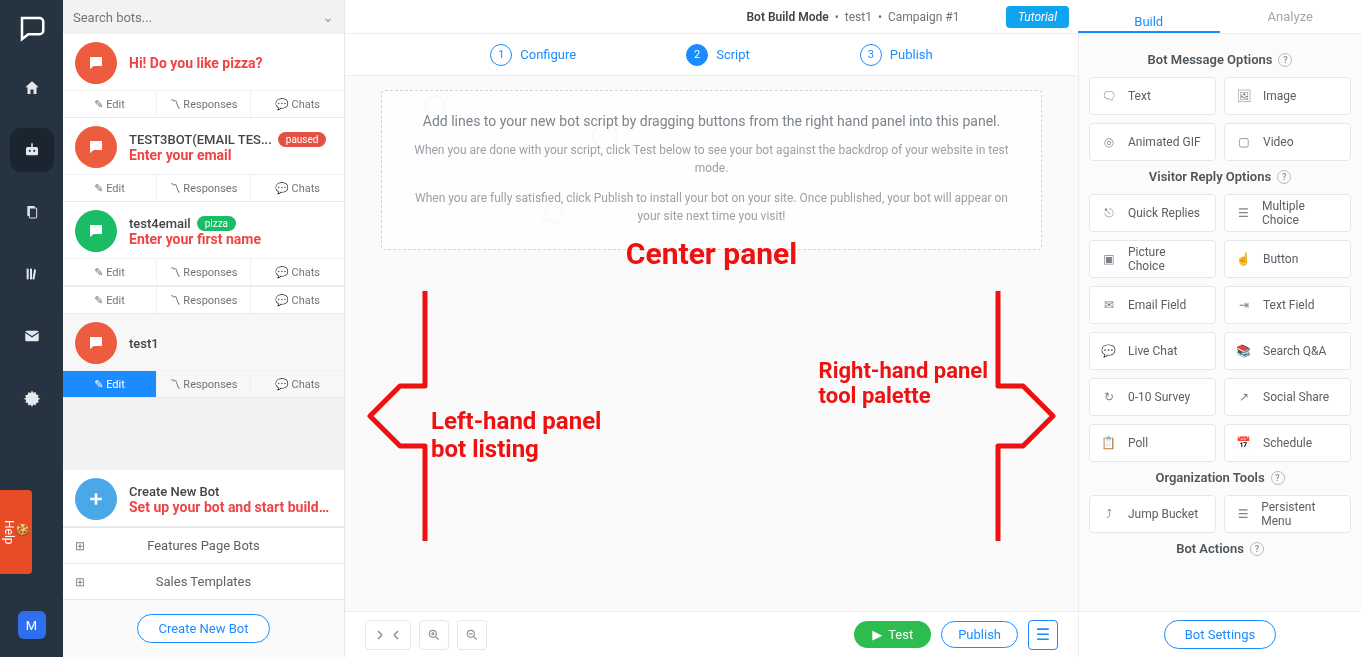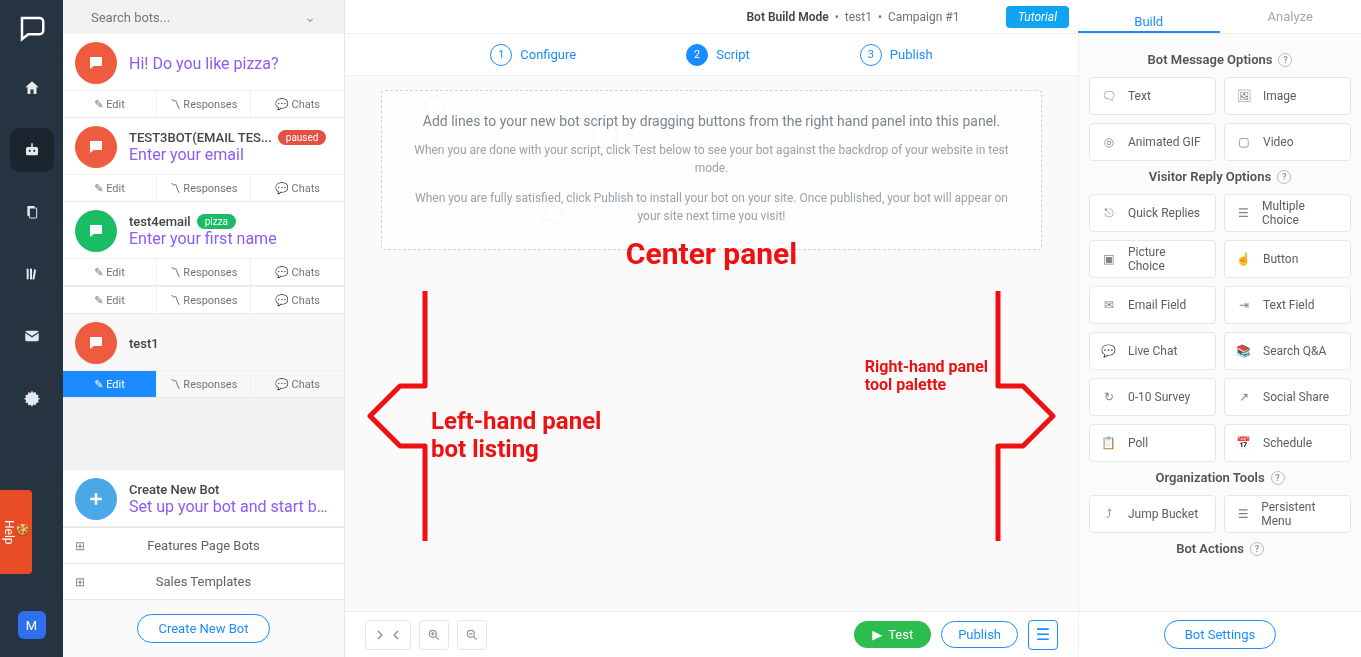--- a/index.html
+++ b/index.html
@@ -9,39 +9,39 @@
   .nav-rail { position: absolute; left: 0; top: 0; width: 63px; height: 100%; background: #263341; display: flex; flex-direction: column; align-items: center; padding-top: 8px; gap: 18px; }
   .nav-logo { width: 40px; height: 40px; display: flex; align-items: center; justify-content: center; color: #fff; }
   .nav-item { width: 44px; height: 44px; border-radius: 10px; display: flex; align-items: center; justify-content: center; color: #e6e9ec; cursor: pointer; }
   .nav-item.active { background: #1b2530; }
   .nav-avatar { margin-top: auto; margin-bottom: 18px; width: 28px; height: 28px; border-radius: 6px; background: #2f6fed; color: #fff; display: flex; align-items: center; justify-content: center; font-size: 13px; cursor: pointer; }
   .help-tab { position: absolute; left: 0; top: 490px; width: 32px; height: 84px; background: #e84c27; border-radius: 0 4px 4px 0; display: flex; flex-direction: column; align-items: center; justify-content: center; color: #fff; font-size: 12px; writing-mode: vertical-rl; cursor: pointer; }
   .help-tab .cookie { writing-mode: horizontal-tb; margin-bottom: 4px; }
 
   
   .sidebar { position: absolute; left: 63px; top: 0; width: 282px; height: 100%; background: #f2f2f2; border-right: 1px solid #e6e6e6; display: flex; flex-direction: column; }
-  .searchbar { display: flex; align-items: center; height: 34px; padding: 0 28px; color: #9aa1a8; }
+  .searchbar { display: flex; align-items: center; height: 34px; padding: 0 10px; color: #9aa1a8; }
   .searchbar input { flex: 1; border: none; background: transparent; font-size: 13px; color: #6b7177; outline: none; }
   .searchbar .chev { margin-left: auto; font-size: 14px; cursor: pointer; }
 
   .botlist { flex: 1; overflow: hidden; }
   .bot-card { background: #fff; border-bottom: 1px solid #eaeaea; }
   .bot-card.selected { background: #f7f7f7; }
   .bot-head { display: flex; align-items: center; gap: 12px; padding: 8px 12px 6px 12px; }
   .bot-avatar { width: 42px; height: 42px; border-radius: 50%; display: flex; align-items: center; justify-content: center; color: #fff; flex: 0 0 42px; }
   .bot-avatar.red { background: #ee5c3f; }
   .bot-avatar.green { background: #1abc66; }
   .bot-avatar.blue { background: #4aa7e8; }
   .bot-meta { flex: 1; min-width: 0; }
   .bot-title-row { display: flex; align-items: center; gap: 6px; }
   .bot-title { font-size: 13px; color: #444; font-weight: 500; white-space: nowrap; overflow: hidden; text-overflow: ellipsis; }
   .badge { font-size: 10px; padding: 2px 8px; border-radius: 10px; color: #fff; }
   .badge.paused { background: #e25143; }
   .badge.live { background: #1abc66; }
-  .bot-sub { font-size: 16px; color: #8b5cf6; white-space: nowrap; overflow: hidden; text-overflow: ellipsis; }
+  .bot-sub { font-size: 14px; color: #ef4444; white-space: nowrap; overflow: hidden; text-overflow: ellipsis; font-weight: bold; }
   .bot-actions { display: flex; border-top: 1px solid #f0f0f0; }
   .bot-actions .act { flex: 1; height: 26px; display: flex; align-items: center; justify-content: center; gap: 6px; font-size: 11px; color: #6e767d; border-right: 1px solid #f0f0f0; cursor: pointer; }
   .bot-actions .act:last-child { border-right: none; }
   .bot-actions .act.primary { background: #1a8cff; color: #fff; }
 
   .accordion { height: 36px; display: flex; align-items: center; justify-content: center; gap: 8px; background: #fff; border-top: 1px solid #e6e6e6; font-size: 13px; color: #5d6369; cursor: pointer; position: relative; }
   .accordion .plus-icon { position: absolute; left: 12px; font-size: 12px; color: #888; }
 
   .sidebar-footer { height: 58px; display: flex; align-items: center; justify-content: center; background: #fafafa; border-top: 1px solid #e6e6e6; }
   .pill-btn { border: 1px solid #1a8cff; color: #1a8cff; background: #fff; border-radius: 18px; padding: 6px 20px; font-size: 13px; cursor: pointer; }
@@ -65,21 +65,21 @@
 
   
   .canvas { position: absolute; left: 345px; right: 283px; top: 76px; bottom: 46px; background: #fafafa; overflow: hidden; }
   .canvas-bg { position: absolute; inset: 0; opacity: 0.18; pointer-events: none; }
   .dropzone { position: absolute; left: 36px; right: 36px; top: 14px; border: 1px dashed #cfd4d8; border-radius: 4px; background: rgba(255,255,255,0.7); padding: 22px 30px 24px 30px; text-align: center; }
   .dropzone .dz-title { color: #7d858c; font-size: 14px; }
   .dropzone .dz-sub { color: #9aa1a8; font-size: 12px; margin-top: 12px; line-height: 1.5; }
   .annot { position: absolute; color: #e11; font-weight: 700; pointer-events: none; }
   .annot.center { left: 50%; transform: translateX(-50%); top: 160px; font-size: 30px; }
   .annot.left { left: 86px; top: 332px; font-size: 24px; line-height: 1.15; }
-  .annot.right { right: 90px; top: 282px; font-size: 16px; line-height: 1.15; }
+  .annot.right { right: 90px; top: 282px; font-size: 22px; line-height: 1.15; }
   .arrow-svg { position: absolute; pointer-events: none; }
 
   
   .canvas-footer { position: absolute; left: 345px; right: 283px; bottom: 0; height: 46px; display: flex; align-items: center; padding: 0 20px; gap: 8px; border-top: 1px solid #eee; background: #fff; }
   .icon-btn { width: 30px; height: 30px; border: 1px solid #e4e7ea; border-radius: 4px; background: #fff; display: flex; align-items: center; justify-content: center; color: #8d949a; cursor: pointer; }
   .icon-btn.big { width: 46px; }
   .cf-right { margin-left: auto; display: flex; align-items: center; gap: 10px; }
   .test-btn { background: #2dbc4e; color: #fff; border: none; border-radius: 18px; padding: 6px 18px; font-size: 13px; display: flex; align-items: center; gap: 6px; cursor: pointer; }
   .publish-btn { border: 1px solid #1a8cff; color: #1a8cff; background: #fff; border-radius: 18px; padding: 5px 16px; font-size: 13px; cursor: pointer; }
 

